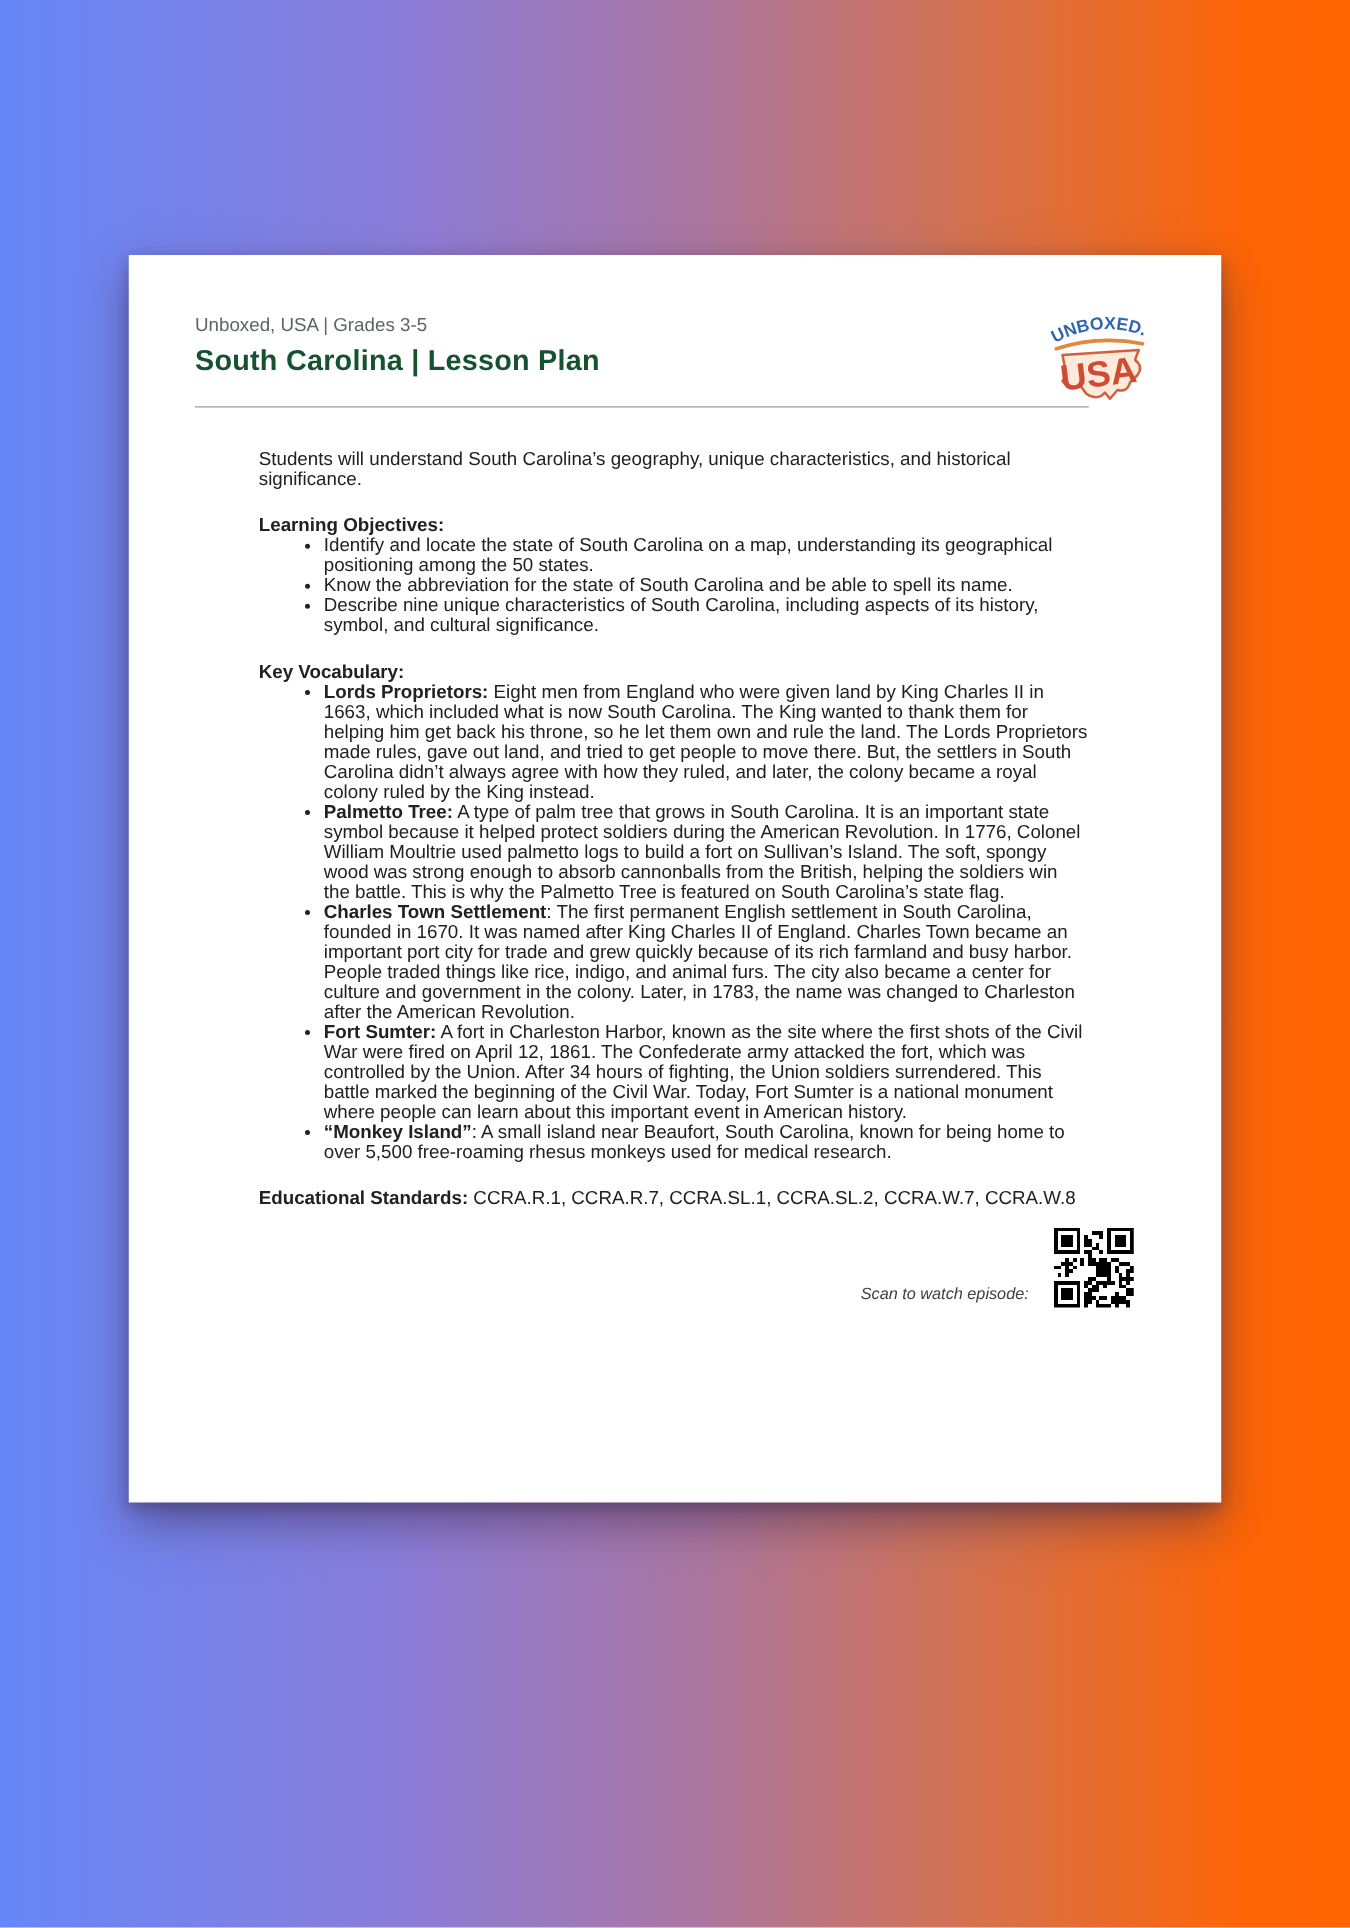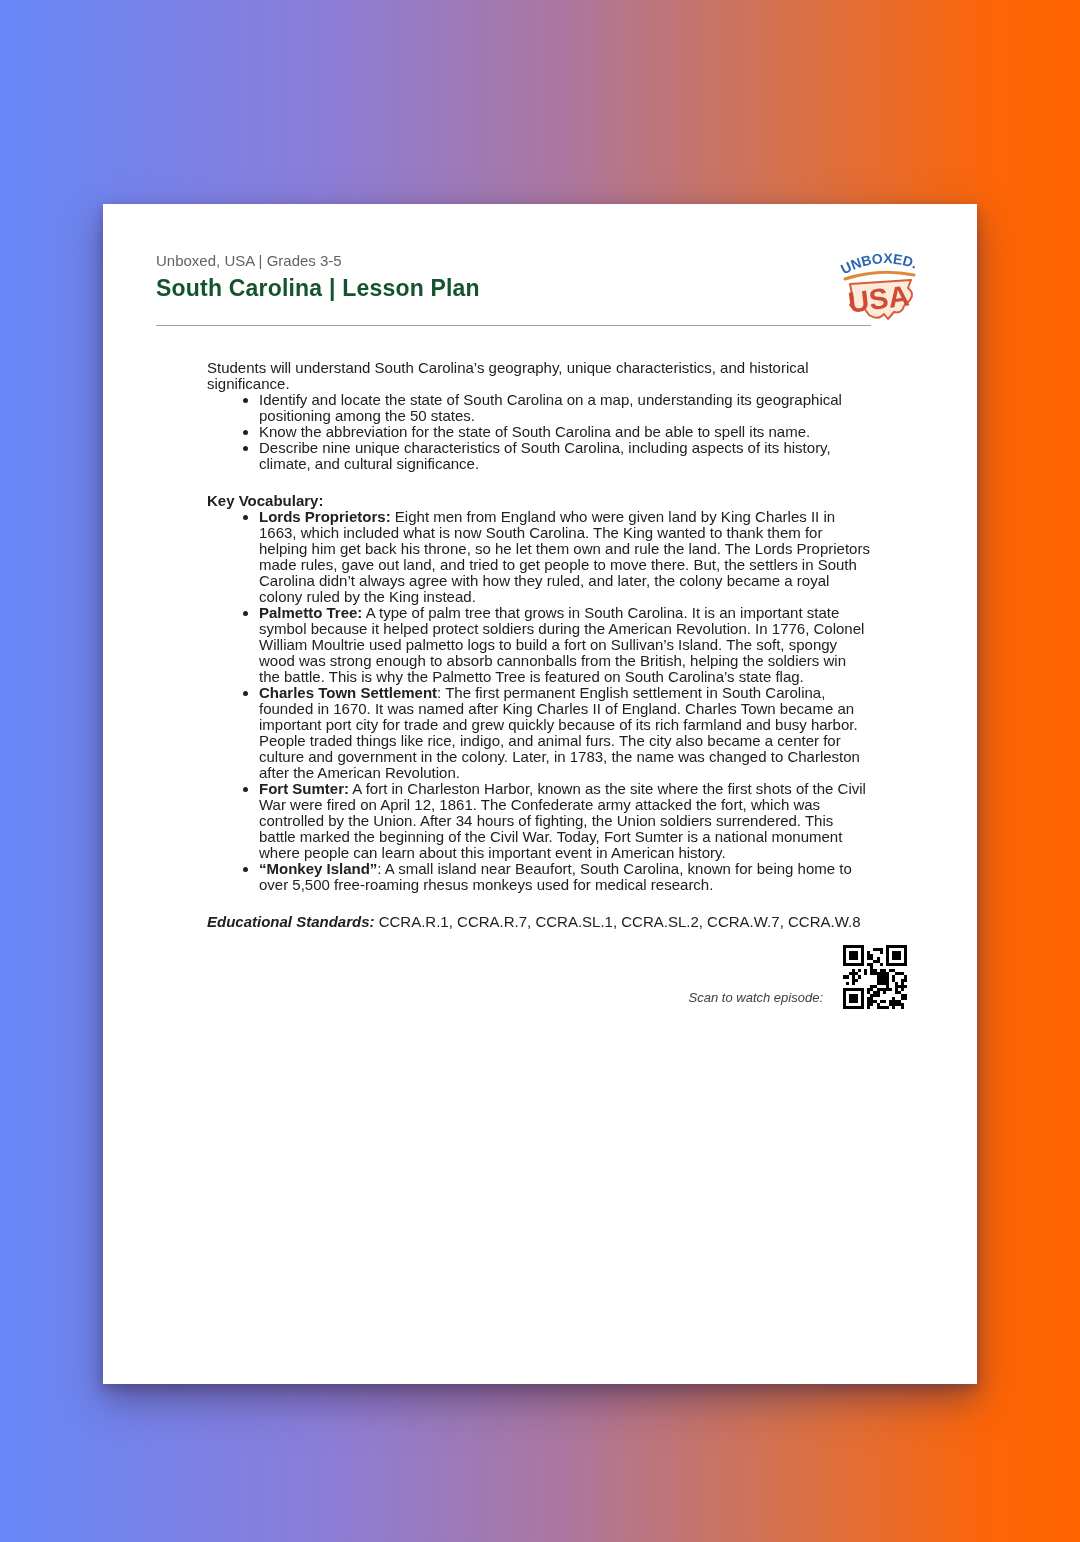--- a/index.html
+++ b/index.html
@@ -2,38 +2,38 @@
 <html><head>
 <meta charset="utf-8">
 <style>
   html,body{margin:0;padding:0;}
   body{
     width:1080px;height:1542px;position:relative;overflow:hidden;
     background:linear-gradient(90deg,#6687f7 0%,#8b7dd8 30%,#ab77a0 52%,#d4724f 72%,#fd6506 92%,#ff6400 100%);
     font-family:"Liberation Sans",sans-serif;
   }
   .paper{
-    position:absolute;left:103px;top:204px;width:874px;height:1180px;background:#ffffff;
+    position:absolute;left:103px;top:204px;width:874px;height:998px;background:#ffffff;
     box-shadow:0 16px 34px rgba(55,38,75,.5),0 4px 10px rgba(55,38,75,.32);
     overflow:hidden;
   }
   .header{position:relative;padding:48px 60px 0 53px;}
   .eyebrow{font-size:15px;color:#5f6368;}
   .title{font-size:23px;font-weight:bold;color:#14532d;margin-top:6px;letter-spacing:.2px;}
   .subtitle{font-size:18px;color:#5f6368;margin-top:9px;}
   .divider{border:none;border-top:1px solid #9aa0a6;width:715px;margin:23px 0 0 0;}
   .logo{position:absolute;right:56px;top:40px;width:84px;height:84px;}
   .logo svg{width:84px;height:84px;}
   .body{padding:34px 106px 0 104px;font-size:15px;line-height:16px;color:#212121;}
   .intro{margin:0;}
   .section-heading{font-weight:bold;margin:21px 0 0 0;}
   ul.bullets{margin:0;padding:0 0 0 52px;list-style:disc;}
   ul.bullets li{margin:0;}
   .standards{margin-top:21px;}
-  .standards b{font-weight:bold;font-style:italic;}
+  .standards b{font-weight:bold;}
   .qr-row{display:flex;justify-content:flex-end;align-items:flex-end;gap:20px;margin:12px -36px 0 0;text-align:center;}
   .qr-caption{font-style:italic;font-size:13px;color:#3c4043;padding-bottom:3px;}
   .qr-box{width:64px;height:64px;}
 </style>
 </head>
 <body>
 
 <div class="paper">
 
   <div class="header">
@@ -52,24 +52,25 @@
           <textPath href="#lg-arc" startOffset="1">UNBOXED.</textPath>
         </text>
         <text x="42" y="65" font-size="29" font-weight="bold" fill="#cf4b33" text-anchor="middle" transform="rotate(-7 42 57)">USA</text>
       </svg>
     </div>
   </div>
 
   <div class="body">
     <p class="intro">Students will understand South Carolina’s geography, unique characteristics, and historical significance.</p>
 
+    <p class="section-heading">Learning Objectives:</p>
     <ul class="bullets" id="objectives-list">
         <li><span>Identify and locate the state of South Carolina on a map, understanding its geographical positioning among the 50 states.</span></li>
         <li><span>Know the abbreviation for the state of South Carolina and be able to spell its name.</span></li>
-        <li><span>Describe nine unique characteristics of South Carolina, including aspects of its history, climate, and cultural significance.</span></li>
+        <li><span>Describe nine unique characteristics of South Carolina, including aspects of its history, symbol, and cultural significance.</span></li>
       </ul>
 
     <p class="section-heading">Key Vocabulary:</p>
     <ul class="bullets" id="vocab-list">
         <li><b>Lords Proprietors:</b><span> Eight men from England who were given land by King Charles II in 1663, which included what is now South Carolina. The King wanted to thank them for helping him get back his throne, so he let them own and rule the land. The Lords Proprietors made rules, gave out land, and tried to get people to move there. But, the settlers in South Carolina didn’t always agree with how they ruled, and later, the colony became a royal colony ruled by the King instead.</span></li>
         <li><b>Palmetto Tree:</b><span> A type of palm tree that grows in South Carolina. It is an important state symbol because it helped protect soldiers during the American Revolution. In 1776, Colonel William Moultrie used palmetto logs to build a fort on Sullivan’s Island. The soft, spongy wood was strong enough to absorb cannonballs from the British, helping the soldiers win the battle. This is why the Palmetto Tree is featured on South Carolina’s state flag.</span></li>
         <li><b>Charles Town Settlement</b><span>: The first permanent English settlement in South Carolina, founded in 1670. It was named after King Charles II of England. Charles Town became an important port city for trade and grew quickly because of its rich farmland and busy harbor. People traded things like rice, indigo, and animal furs. The city also became a center for culture and government in the colony. Later, in 1783, the name was changed to Charleston after the American Revolution.</span></li>
         <li><b>Fort Sumter:</b><span> A fort in Charleston Harbor, known as the site where the first shots of the Civil War were fired on April 12, 1861. The Confederate army attacked the fort, which was controlled by the Union. After 34 hours of fighting, the Union soldiers surrendered. This battle marked the beginning of the Civil War. Today, Fort Sumter is a national monument where people can learn about this important event in American history.</span></li>
         <li><b>“Monkey Island”</b><span>: A small island near Beaufort, South Carolina, known for being home to over 5,500 free-roaming rhesus monkeys used for medical research.</span></li>
       </ul>

